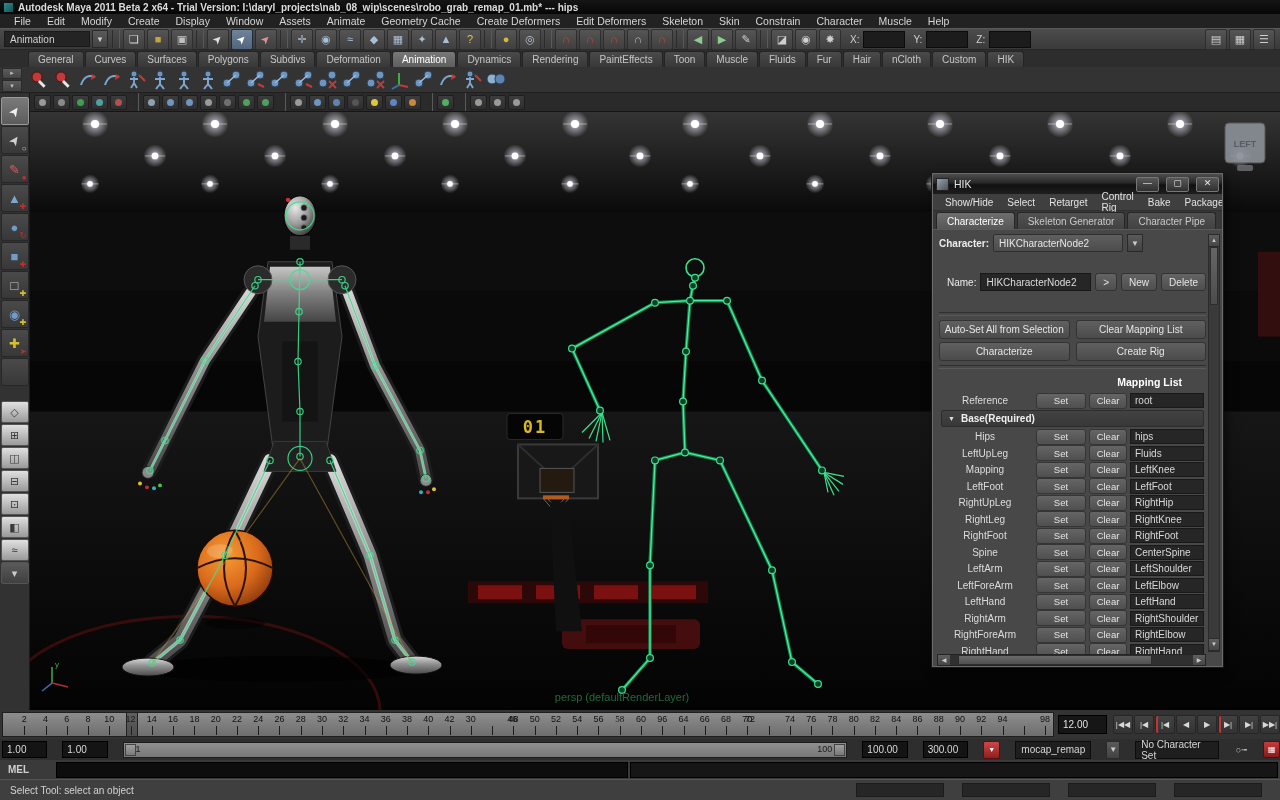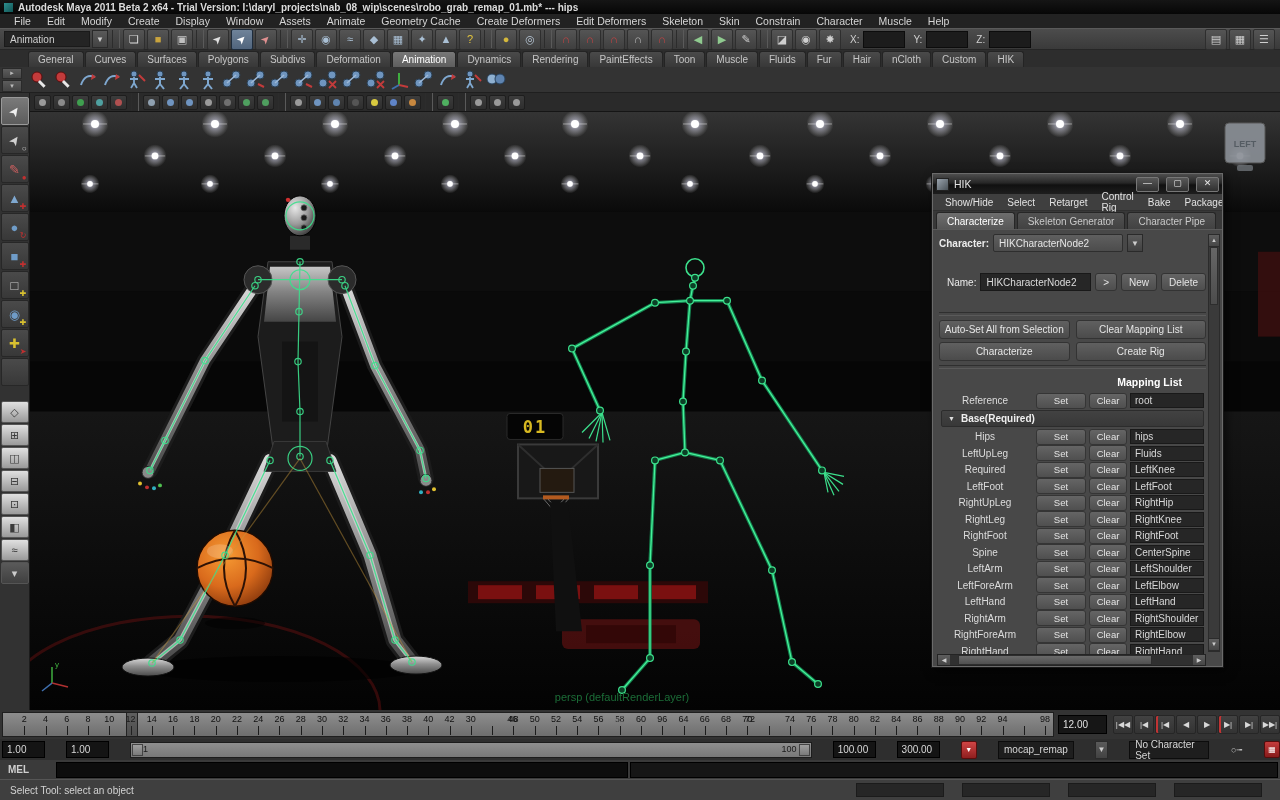--- a/index.html
+++ b/index.html
@@ -106,21 +106,21 @@
   .tl-num{position:absolute;top:1px;transform:translateX(-50%);font-size:9px;color:#111}
   .tl-tick{position:absolute;bottom:1px;width:1px;height:9px;background:#1c1c1c}
   #tl-marker{position:absolute;top:0;bottom:0;width:10px;background:rgba(40,40,40,.45);border-left:1px solid #222;border-right:1px solid #222}
   #current-time{width:44px;height:17px;background:#161616;border:1px solid #000;color:#e0e0e0;font-size:10px;
     display:flex;align-items:center;padding-left:4px;margin-left:4px}
   #playback{display:flex;align-items:center;margin-left:6px;gap:1px}
   .pbtn{min-width:16px;height:17px;color:#d8d8d8;font-size:8px;display:flex;align-items:center;justify-content:center;
     background:linear-gradient(#424242,#333);border:1px solid #262626;border-radius:2px;padding:0 1px}
   .pbtn.redmark{box-shadow:inset 2px 0 0 #c03434}
   
-  #range-row{position:absolute;top:739px;left:0;width:1280px;height:21px;background:#2e2e2e;display:flex;align-items:center;gap:21px;padding-left:2px;box-sizing:border-box}
+  #range-row{position:absolute;top:739px;left:0;width:1280px;height:21px;background:#2e2e2e;display:flex;align-items:center;gap:15px;padding-left:2px;box-sizing:border-box}
   .rfield{width:46px;height:15px;background:#141414;border:1px solid #000;color:#d8d8d8;font-size:10px;display:flex;align-items:center;padding-left:4px}
   #range-slider{position:relative;width:848px;height:16px;background:linear-gradient(#8f8f8f,#787878);border:1px solid #1c1c1c;box-sizing:border-box}
   .rhandle{position:absolute;top:1px;bottom:1px;width:9px;background:linear-gradient(#9f9f9f,#7a7a7a);border:1px solid #444}
   #range-start-label{position:absolute;left:12px;top:1px;font-size:9px;color:#1a1a1a}
   #range-end-label{position:absolute;right:14px;top:1px;font-size:9px;color:#1a1a1a}
   #anim-layer-btn{width:18px;height:16px;background:linear-gradient(#d04545,#8f1f1f);border:1px solid #5a0d0d;border-radius:2px;
     color:#fff;font-size:7px;display:flex;align-items:center;justify-content:center}
   .combo-dark{height:16px;background:#1e1e1e;border:1px solid #0c0c0c;color:#d6d6d6;font-size:10px;display:flex;align-items:center;padding:0 5px}
   .mini-icon{width:17px;height:15px;display:flex;align-items:center;justify-content:center;font-size:9px;color:#bbb}
   #autokey-btn{width:17px;height:15px;background:linear-gradient(#c43c3c,#871b1b);border:1px solid #550c0c;border-radius:2px;
@@ -904,21 +904,21 @@
           <div class="hbtn">Clear</div>
           <div class="hfield">hips</div>
         </div>
         <div class="hrow">
           <div class="hrl">LeftUpLeg</div>
           <div class="hbtn">Set</div>
           <div class="hbtn">Clear</div>
           <div class="hfield">Fluids</div>
         </div>
         <div class="hrow">
-          <div class="hrl">Required</div>
+          <div class="hrl">Mapping</div>
           <div class="hbtn">Set</div>
           <div class="hbtn">Clear</div>
           <div class="hfield">LeftKnee</div>
         </div>
         <div class="hrow">
           <div class="hrl">LeftFoot</div>
           <div class="hbtn">Set</div>
           <div class="hbtn">Clear</div>
           <div class="hfield">LeftFoot</div>
         </div>

